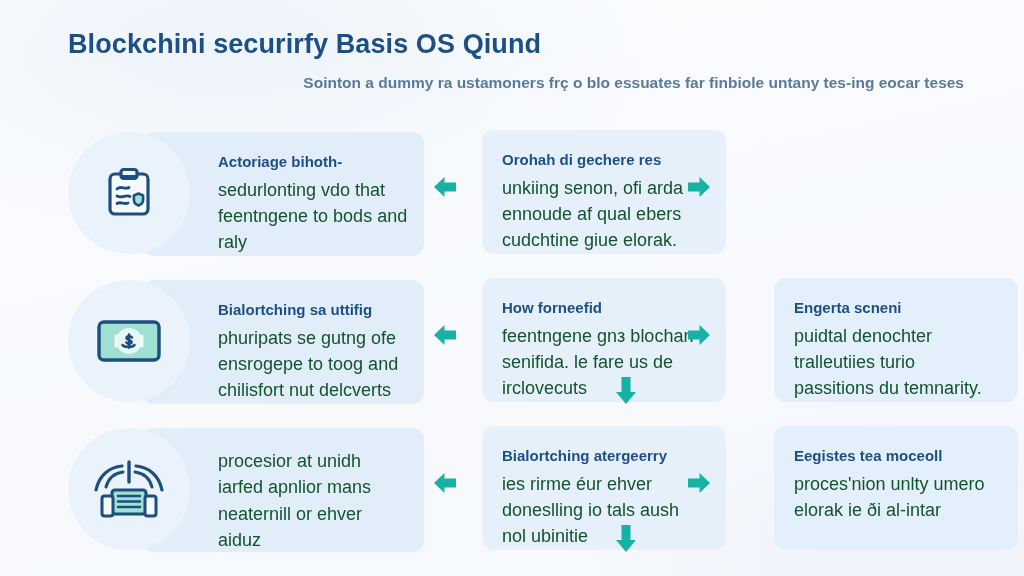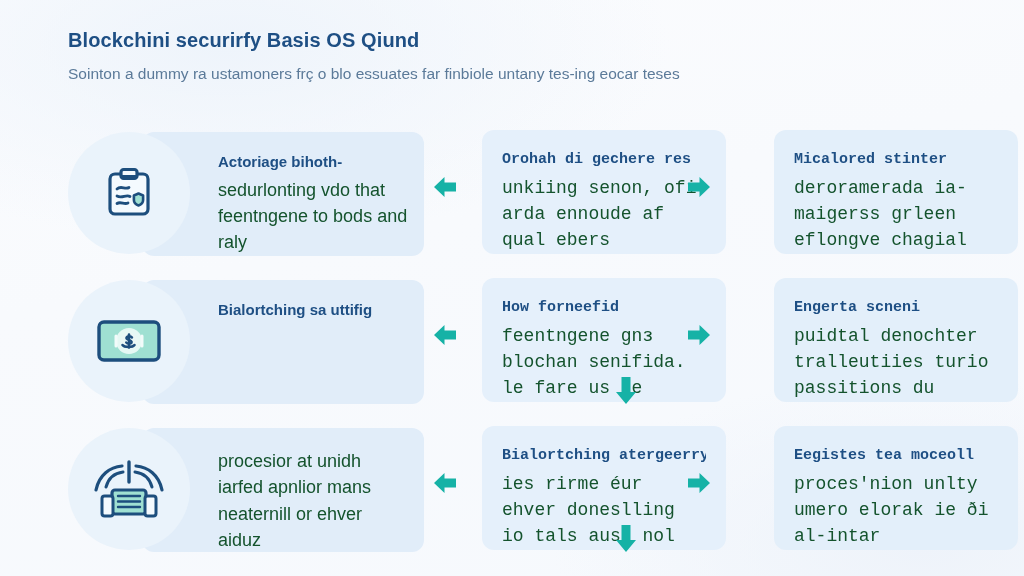--- a/index.html
+++ b/index.html
@@ -27,35 +27,36 @@
 
   
   .header {
     position: absolute;
     left: 68px;
     top: 28px;
     right: 60px;
   }
 
   .title {
-    font-size: 20px;
+    font-size: 27px;
     font-weight: 700;
     color: #1e4f84;
     letter-spacing: .1px;
     line-height: 1.25;
     white-space: nowrap;
   }
 
   .subtitle {
     margin-top: 11px;
     font-size: 15.5px;
-    font-weight: 400;
+    font-weight: 700;
     color: #5b7a99;
     line-height: 1.35;
     white-space: nowrap;
+    text-align: right;
   }
 
   
   .grid {
     position: absolute;
     left: 68px;
     top: 126px;
     width: 890px;
   }
 
@@ -91,21 +92,20 @@
   }
 
   .icon-disc svg { display: block; }
 
   .card {
     background: #e2eefa;
     border-radius: 12px;
     padding: 20px 20px 18px 20px;
     height: 124px;
     overflow: hidden;
-    font-family: Liberation Mono, monospace;
   }
 
   .card-offset {
     position: absolute;
     left: 74px;
     top: 2px;
     right: 0;
     height: 124px;
     background: #e1edf9;
     border-radius: 12px;
@@ -201,31 +201,28 @@
         <div class="card-title">Orohah di gechere res</div>
         <div class="card-body">unkiing senon, ofi arda ennoude af qual ebers cudchtine giue elorak.</div>
       </div>
 
       <div class="arrow arrow-right">
         <svg width="26" height="26" viewBox="0 0 26 26" fill="#16b2a6">
           <path d="M2 8.5h11.5V3L24 13 13.5 23v-5.5H2z"></path>
         </svg>
       </div>
 
-      <div class="card col-end">
-        <div class="card-title">Micalored stinter</div>
-        <div class="card-body">deroramerada ia-maigerss grleen eflongve chagial faoplii canttro</div>
-      </div>
     </div>
 
     <div class="row">
 
       <div class="col-one">
         <div class="card-offset">
           <div class="card-title">Bialortching sa uttifig</div>
+          <div class="card-body">phuripats se gutng ofe ensrogepe to toog and chilisfort nut delcverts</div>
         </div>
         <div class="icon-disc">
           <svg width="66" height="48" viewBox="0 0 66 48" fill="none">
             <rect x="3" y="5" width="60" height="38" rx="5" fill="#9fe0d2" stroke="#1d4e7d" stroke-width="3.4"></rect>
             <circle cx="33" cy="24" r="13" fill="#f2fbfa" opacity=".85"></circle>
             <circle cx="33" cy="24" r="8.5" fill="#eaf7f5"></circle>
             <path d="M33 17.5v13" stroke="#1d4e7d" stroke-width="2.6" stroke-linecap="round"></path>
             <path d="M36 20.5c-1-1.6-5-2-5.6.4-.5 2 4.6 1.8 5.2 3.8.6 2.2-3.8 2.6-5.4.8" stroke="#1d4e7d" stroke-width="2.4" stroke-linecap="round"></path>
             <path d="M26.5 28c1.8 2.6 10.2 2.6 12 0" stroke="#1d4e7d" stroke-width="2.6" stroke-linecap="round"></path>
             <path d="M20 19v10M46 19v10" stroke="#f2fbfa" stroke-width="3" stroke-linecap="round"></path>

